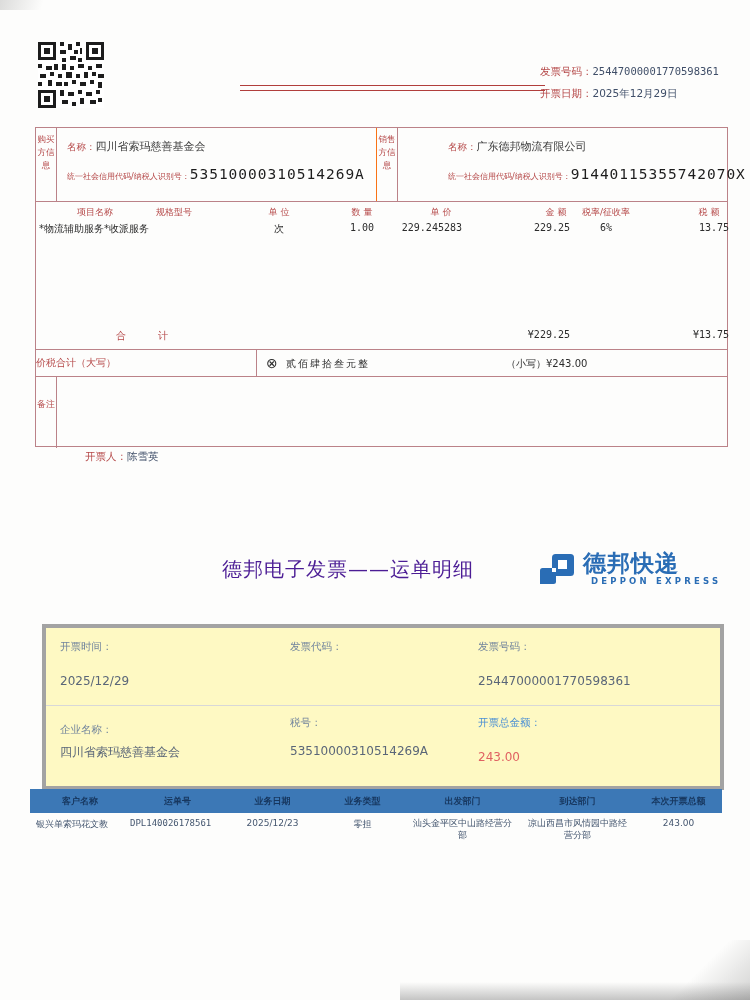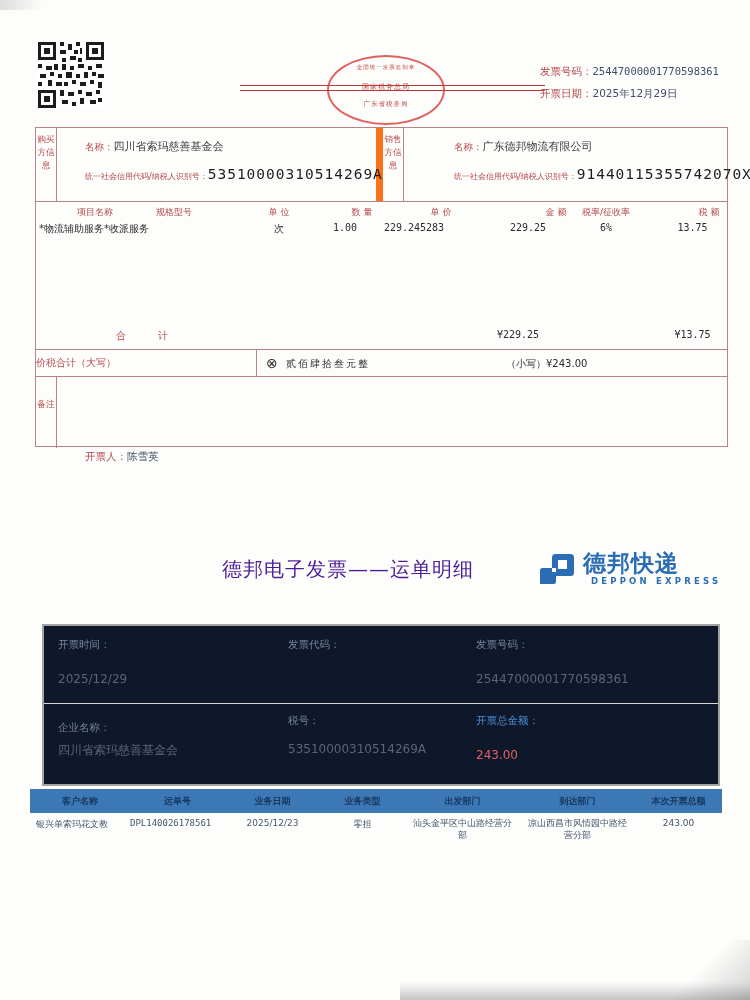--- a/index.html
+++ b/index.html
@@ -28,35 +28,35 @@
   .stamp .s2{position:absolute;left:0;right:0;top:25px;font-size:7px;letter-spacing:1px;}
   .stamp .s3{position:absolute;left:0;right:0;top:43px;font-size:6.5px;letter-spacing:1px;}
   .meta{position:absolute;left:540px;top:60px;font-size:10.5px;line-height:22px;white-space:nowrap;}
   .meta .lbl{color:#b54848;}
   .meta .val{color:#3f4e68;}
 
   
   .invbox{position:absolute;left:35px;top:127px;width:691px;height:318px;border:1px solid #bb8288;}
   .bs-row{display:flex;height:73px;border-bottom:1px solid #bb8288;}
   .bs-half{display:flex;}
-  .bs-buyer{width:340px;border-right:7px solid #f97316;gap:18px;}
+  .bs-buyer{width:340px;border-right:1px solid #f97316;}
   .bs-seller{flex:1;gap:40px;}
   .side-label{width:20px;border-right:1px solid #bb8288;color:#b54848;font-size:8.5px;
     text-align:center;padding-top:5px;line-height:12.8px;word-break:break-all;}
   .bs-content{flex:1;position:relative;}
   .bs-l1{position:absolute;left:10px;top:11px;font-size:9.5px;color:#b54848;white-space:nowrap;}
   .bs-l1 .nm{color:#3b3b3b;font-size:11px;}
   .bs-l2{position:absolute;left:10px;top:38px;font-size:8px;color:#b54848;white-space:nowrap;}
   .bs-l2 .tid{color:#1d1d1d;font-size:14.5px;letter-spacing:1px;}
 
   .items{position:relative;height:147px;border-bottom:1px solid #bb8288;font-size:9px;}
   .ih{position:absolute;top:4px;color:#b54848;text-align:center;font-size:9px;white-space:nowrap;}
   .iv{position:absolute;top:20px;color:#2c2c2c;font-size:10px;white-space:nowrap;}
   .tot{position:absolute;top:127px;font-size:10px;white-space:nowrap;}
-  .ra{text-align:center;}
+  .ra{text-align:right;}
 
   .grand{position:relative;height:26px;border-bottom:1px solid #bb8288;}
   .grand-left{position:absolute;left:0;top:0;bottom:0;width:220px;border-right:1px solid #bb8288;
     text-align:left;line-height:26px;color:#b54848;font-size:10px;}
   .grand-sym{position:absolute;left:230px;top:5px;font-size:14px;color:#2c2c2c;}
   .grand-words{position:absolute;left:250px;top:7px;font-size:10px;color:#2c2c2c;letter-spacing:2px;}
   .grand-small{position:absolute;left:470px;top:7px;font-size:10px;color:#2c2c2c;}
 
   .remark-row{position:relative;height:71px;display:flex;}
   .remark-label{width:20px;border-right:1px solid #bb8288;color:#b54848;font-size:9px;
@@ -66,21 +66,21 @@
   .issuer .lbl{color:#b54848;}
   .issuer .val{color:#3f4e68;}
 
   
   .d-heading{position:absolute;left:197px;top:556px;font-size:20px;color:#4c1d95;letter-spacing:1px;margin-left:25px;}
   .brand{position:absolute;left:537px;top:551px;display:flex;align-items:flex-start;}
   .brand-text{margin-left:6px;}
   .brand-cn{font-size:23px;font-weight:700;color:#2a6db5;letter-spacing:1px;line-height:24px;}
   .brand-en{font-size:8.5px;font-weight:700;color:#2a6db5;letter-spacing:3.2px;margin-top:1px;margin-left:8px;}
 
-  .infobox{position:absolute;left:42px;top:624px;width:674px;height:158px;border:2px solid #a3a3a3;background:#0f172a;}
+  .infobox{position:absolute;left:42px;top:624px;width:674px;height:158px;border:4px solid #a3a3a3;background:#fef9c3;}
   .info-row{position:relative;}
   .info-r1{height:77px;border-bottom:1px solid #d8d8d8;}
   .info-r2{height:80px;}
   .ilbl{position:absolute;font-size:10.5px;color:#72859d;white-space:nowrap;}
   .ival{position:absolute;font-size:12px;color:#5a6678;white-space:nowrap;}
   .ilbl.blue{color:#4a8fd4;}
   .ival.redval{color:#e06262;}
 
   
   .wb-head{position:absolute;left:30px;top:789px;width:692px;height:24px;background:#3c78b6;
@@ -158,25 +158,20 @@
         <rect x="12" y="29" width="3" height="2"></rect>
           <rect x="17" y="30" width="2" height="2"></rect>
           <rect x="21" y="28" width="2" height="3"></rect>
         <rect x="26" y="29" width="3" height="2"></rect>
           <rect x="30" y="28" width="2" height="2"></rect>
       </g>
     </svg>
   </div>
 
   <div class="dbl-line"></div>
-  <div class="stamp">
-    <div class="s1">全国统一发票监制章</div>
-    <div class="s2">国家税务总局</div>
-    <div class="s3">广东省税务局</div>
-  </div>
 
   <div class="meta">
     <div>
       <span class="lbl">发票号码：</span><span class="val mono">25447000001770598361</span>
     </div>
     <div>
       <span class="lbl">开票日期：</span><span class="val">2025年12月29日</span>
     </div>
   </div>
 

